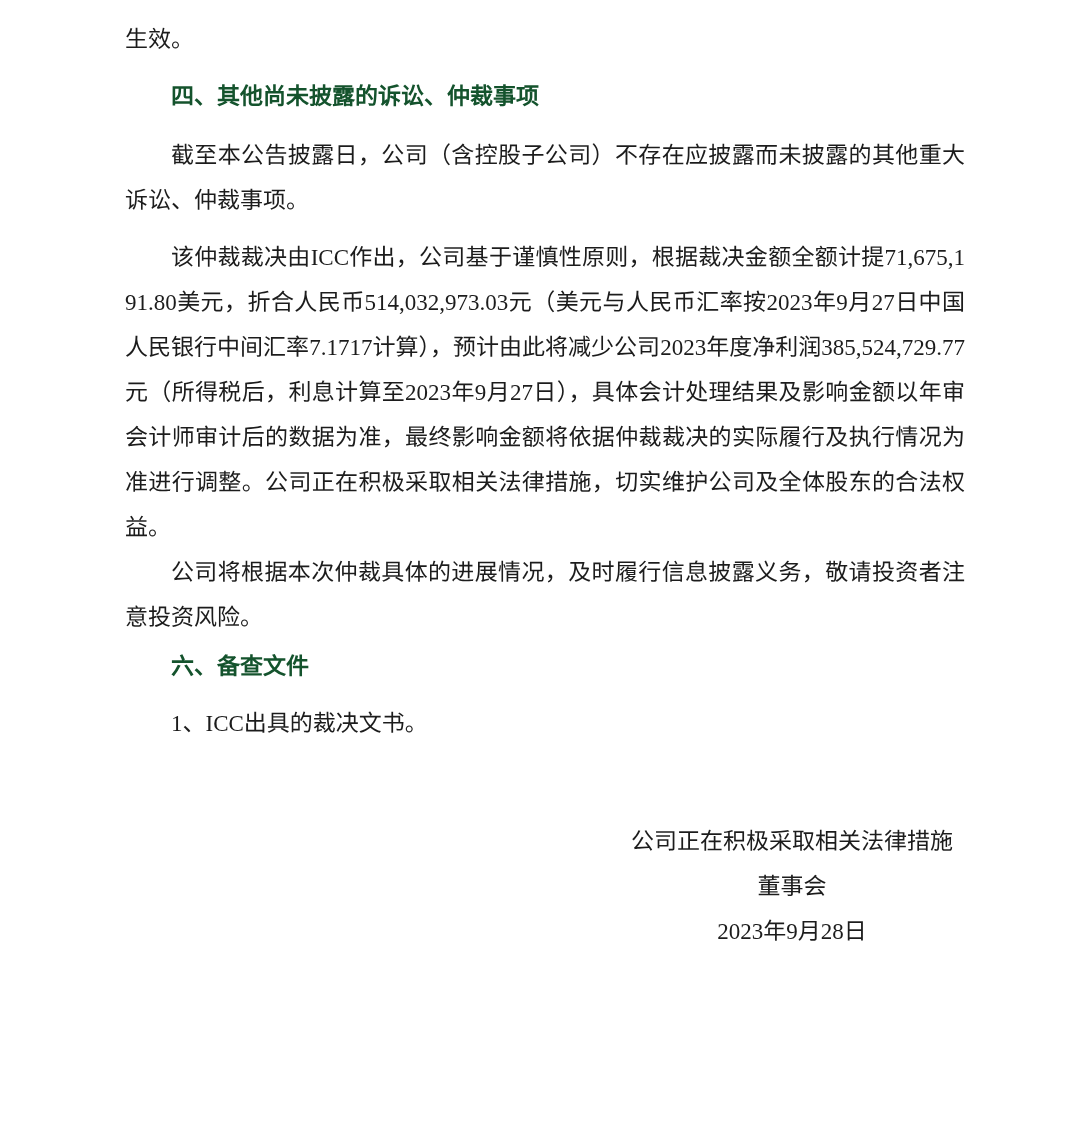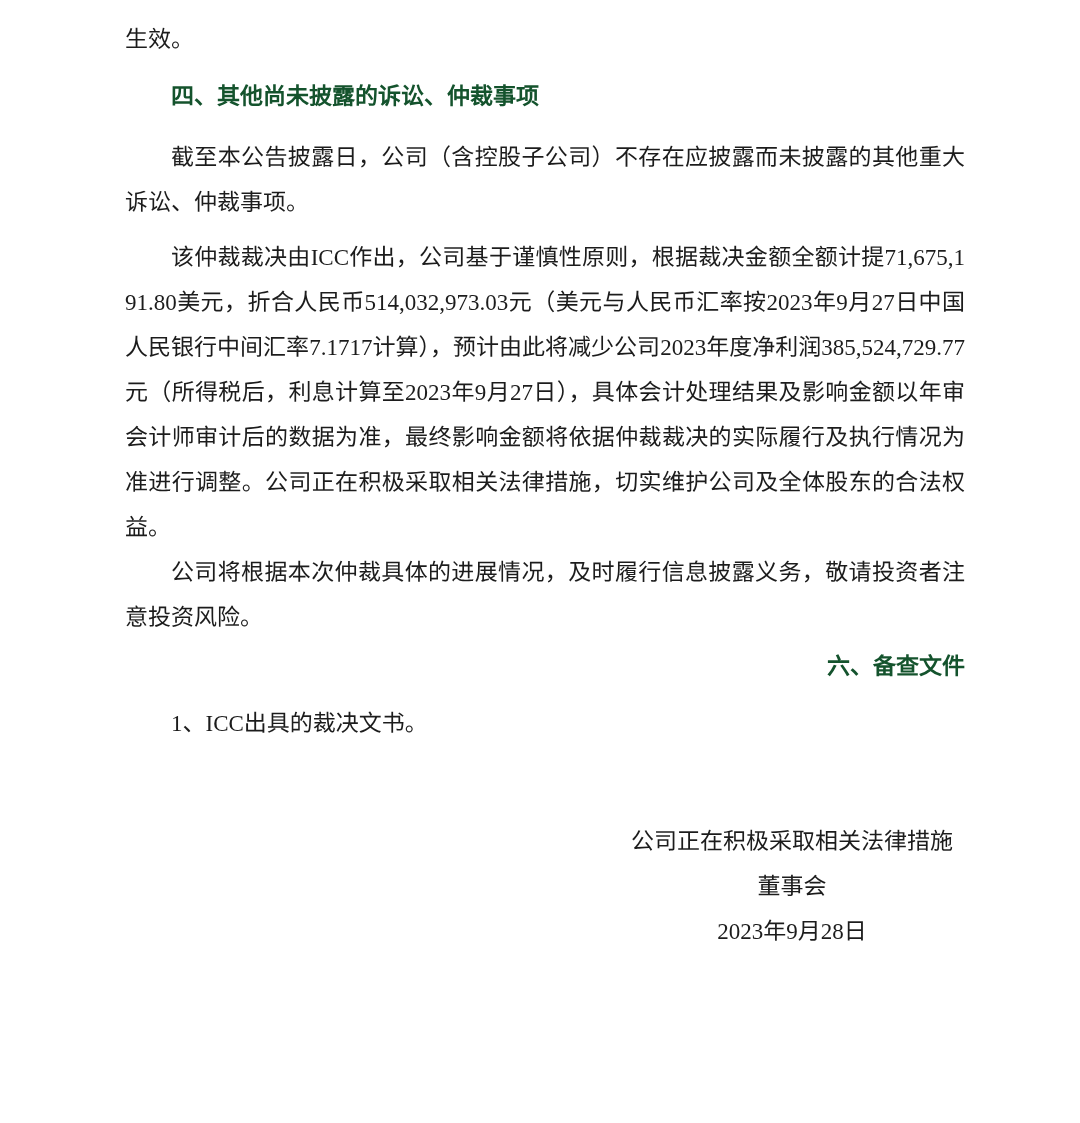--- a/index.html
+++ b/index.html
@@ -36,24 +36,24 @@
   .heading {
     margin: 0;
     font-size: 23px;
     line-height: 45px;
     font-weight: bold;
     font-family: "Liberation Sans", "DejaVu Sans", sans-serif;
     text-indent: 2em;
     color: #14532d;
   }
   .mt12 { margin-top: 12px; }
-  .mt16 { margin-top: 16px; }
+  .mt16 { margin-top: 16px; font-family: Liberation Mono, monospace; }
   .mt10 { margin-top: 10px; }
   .mt0  { margin-top: 0; }
-  .mt4  { margin-top: 4px; text-align: right; }
+  .mt4  { margin-top: 4px; }
   .closing { margin-top: 60px; text-indent: 2em; }
   .signature {
     margin-top: 73px;
     margin-left: auto;
     margin-right: 12px;
     width: fit-content;
     text-align: center;
     font-size: 23px;
     line-height: 45px;
   }

